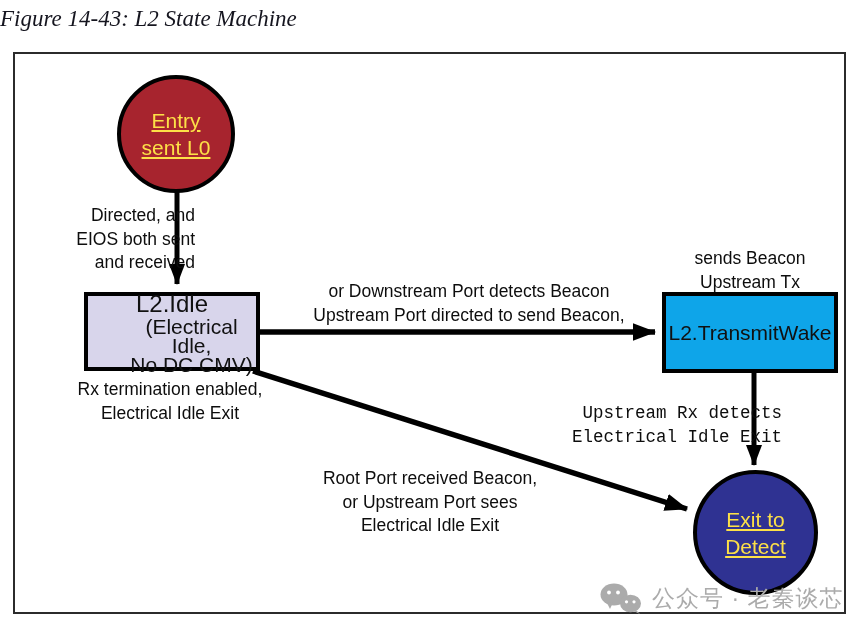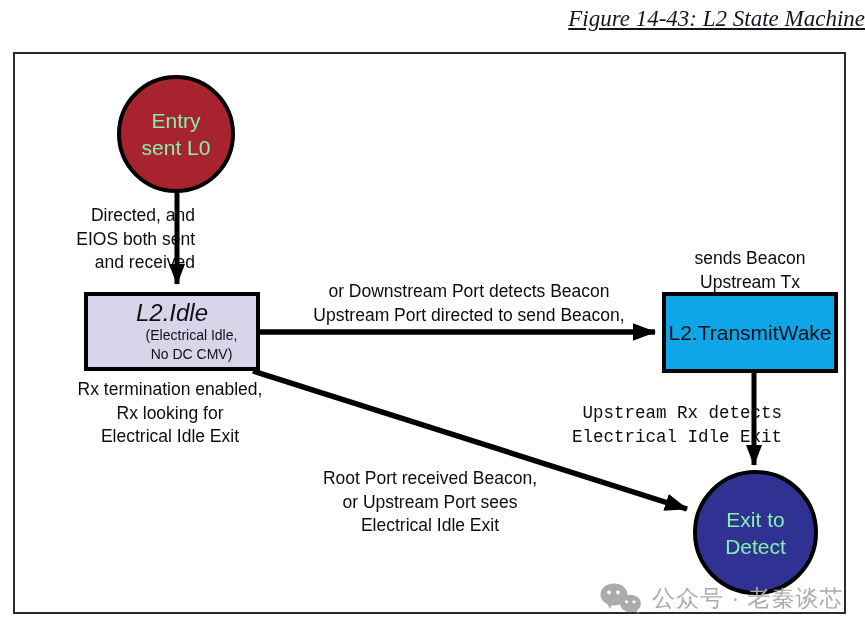--- a/index.html
+++ b/index.html
@@ -1,31 +1,31 @@
 <!DOCTYPE html>
 <html><head>
 <meta charset="utf-8">
 <style>
   html,body{margin:0;padding:0;background:#ffffff;}
   body{width:865px;height:630px;position:relative;overflow:hidden;
        font-family:"Liberation Sans", sans-serif;color:#111;}
-  .fig-title{position:absolute;top:6px;left:0;width:865px;text-align:right;
+  .fig-title{position:absolute;top:6px;left:0;width:865px;text-align:left;
        font-family:"Liberation Serif", serif;font-style:italic;
-       font-size:23px;color:#15151f;text-decoration:underline;}
+       font-size:23px;color:#15151f;}
   .frame{position:absolute;left:13px;top:52px;width:833px;height:562px;
        border:2px solid #2b2b2b;box-sizing:border-box;background:#fff;}
   .layer{position:absolute;left:0;top:0;width:829px;height:558px;pointer-events:none;}
   .node-circle{position:absolute;border-radius:50%;box-sizing:border-box;
        display:flex;flex-direction:column;align-items:center;justify-content:center;
-       color:#86efac;font-size:21px;line-height:27px;z-index:3;}
+       color:#fde047;font-size:21px;line-height:27px;z-index:3;text-decoration:underline;}
   .node-box{position:absolute;box-sizing:border-box;
        display:flex;flex-direction:column;align-items:center;justify-content:center;
        text-align:center;z-index:3;}
-  .box-title{font-size:24px;line-height:27px;font-style:italic;}
-  .box-sub{font-size:14px;line-height:19px;margin-left:39px;}
+  .box-title{font-size:24px;line-height:27px;}
+  .box-sub{font-size:21px;line-height:19px;margin-left:39px;}
   .box-label{font-size:21px;}
   .lbl{position:absolute;font-size:17.5px;line-height:23.5px;color:#0d0d0d;z-index:2;}
   .ctr{text-align:center;}
   .rgt{text-align:right;margin-left:32px;}
   .watermark{position:absolute;left:583px;top:528px;display:flex;align-items:center;
        z-index:5;}
   .wm-text{font-size:23px;letter-spacing:1px;margin-left:8px;}
 </style>
 </head>
 <body>
@@ -58,21 +58,20 @@
   </div>
 
   <div class="node-box" style="left: 69px; top: 238px; width: 176px; height: 79px; border: 4px solid rgb(0, 0, 0); background-color: rgb(216, 213, 235);">
     <div class="box-title">L2.Idle</div>
     <div class="box-sub">(Electrical Idle,</div>
     <div class="box-sub">No DC CMV)</div>
   </div>
 
   <div class="lbl ctr" style="left:30px;top:324px;width:250px;">
     <div>Rx termination enabled,</div>
-    <div>Rx looking for</div>
     <div>Electrical Idle Exit</div>
   </div>
 
   <div class="lbl ctr" style="left:258px;top:226px;width:392px;">
     <div>or Downstream Port detects Beacon</div>
     <div>Upstream Port directed to send Beacon,</div>
   </div>
 
   <div class="lbl ctr" style="left:635px;top:193px;width:200px;">
     <div>sends Beacon</div>

